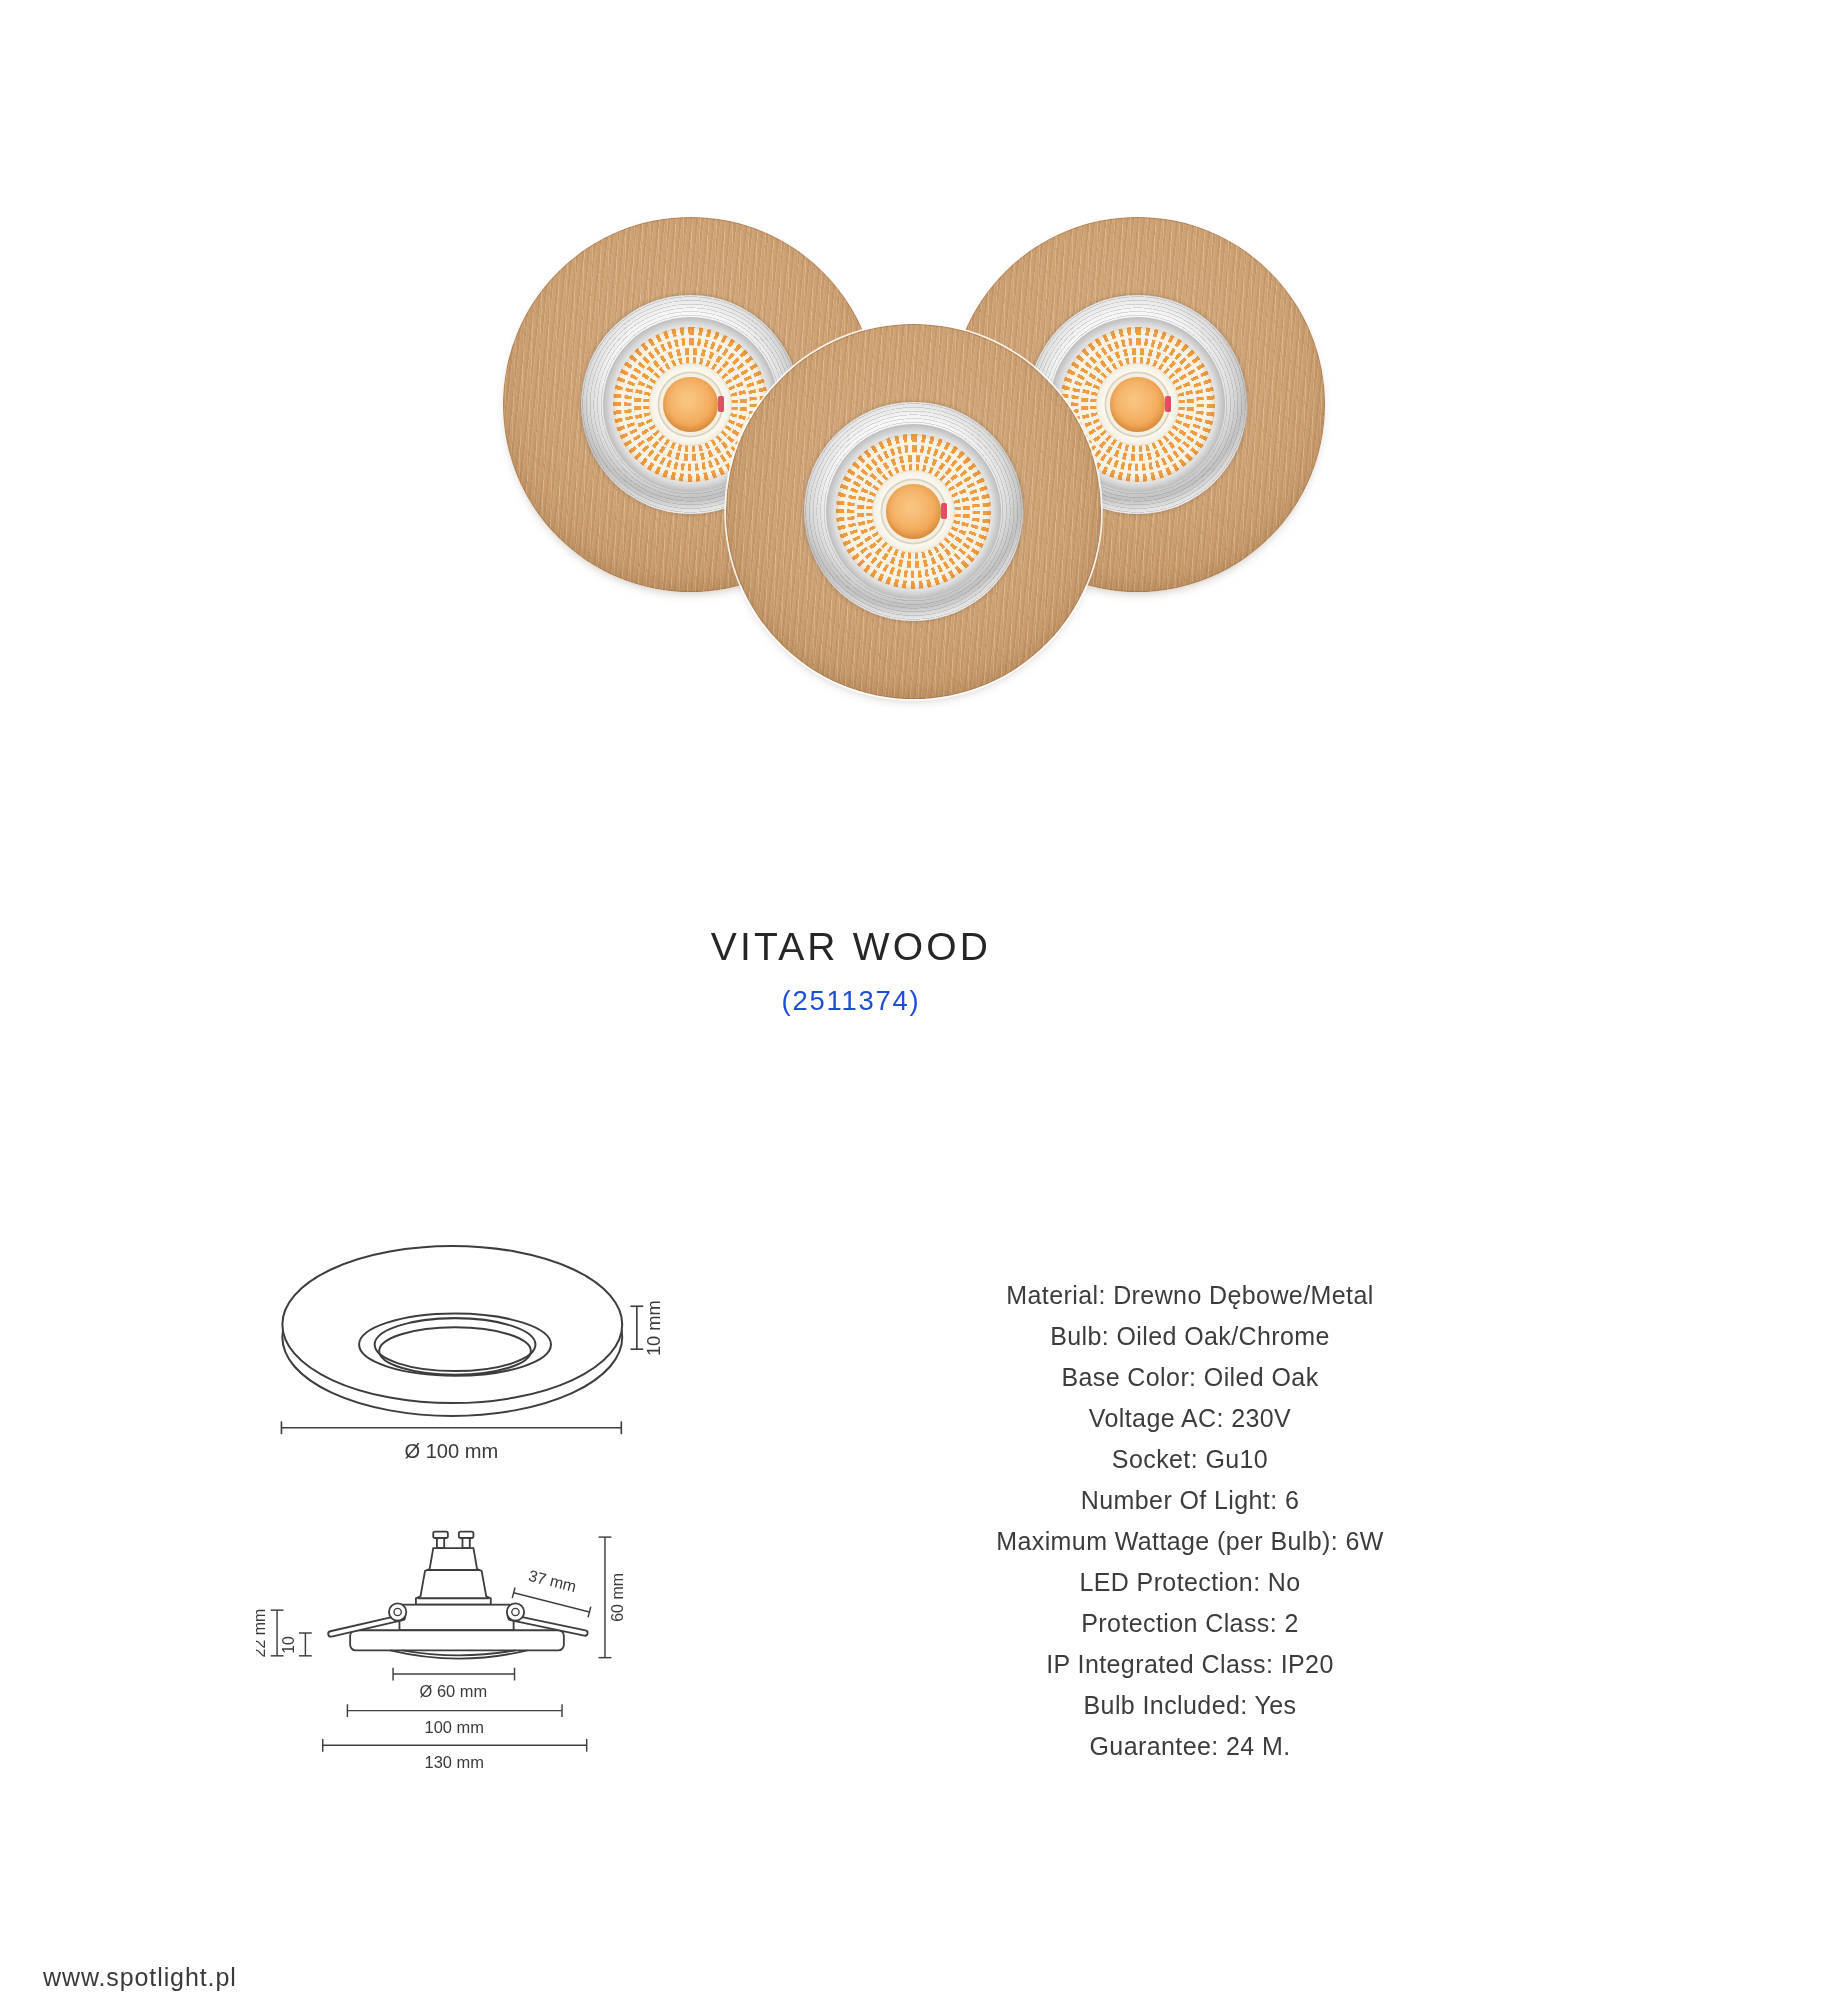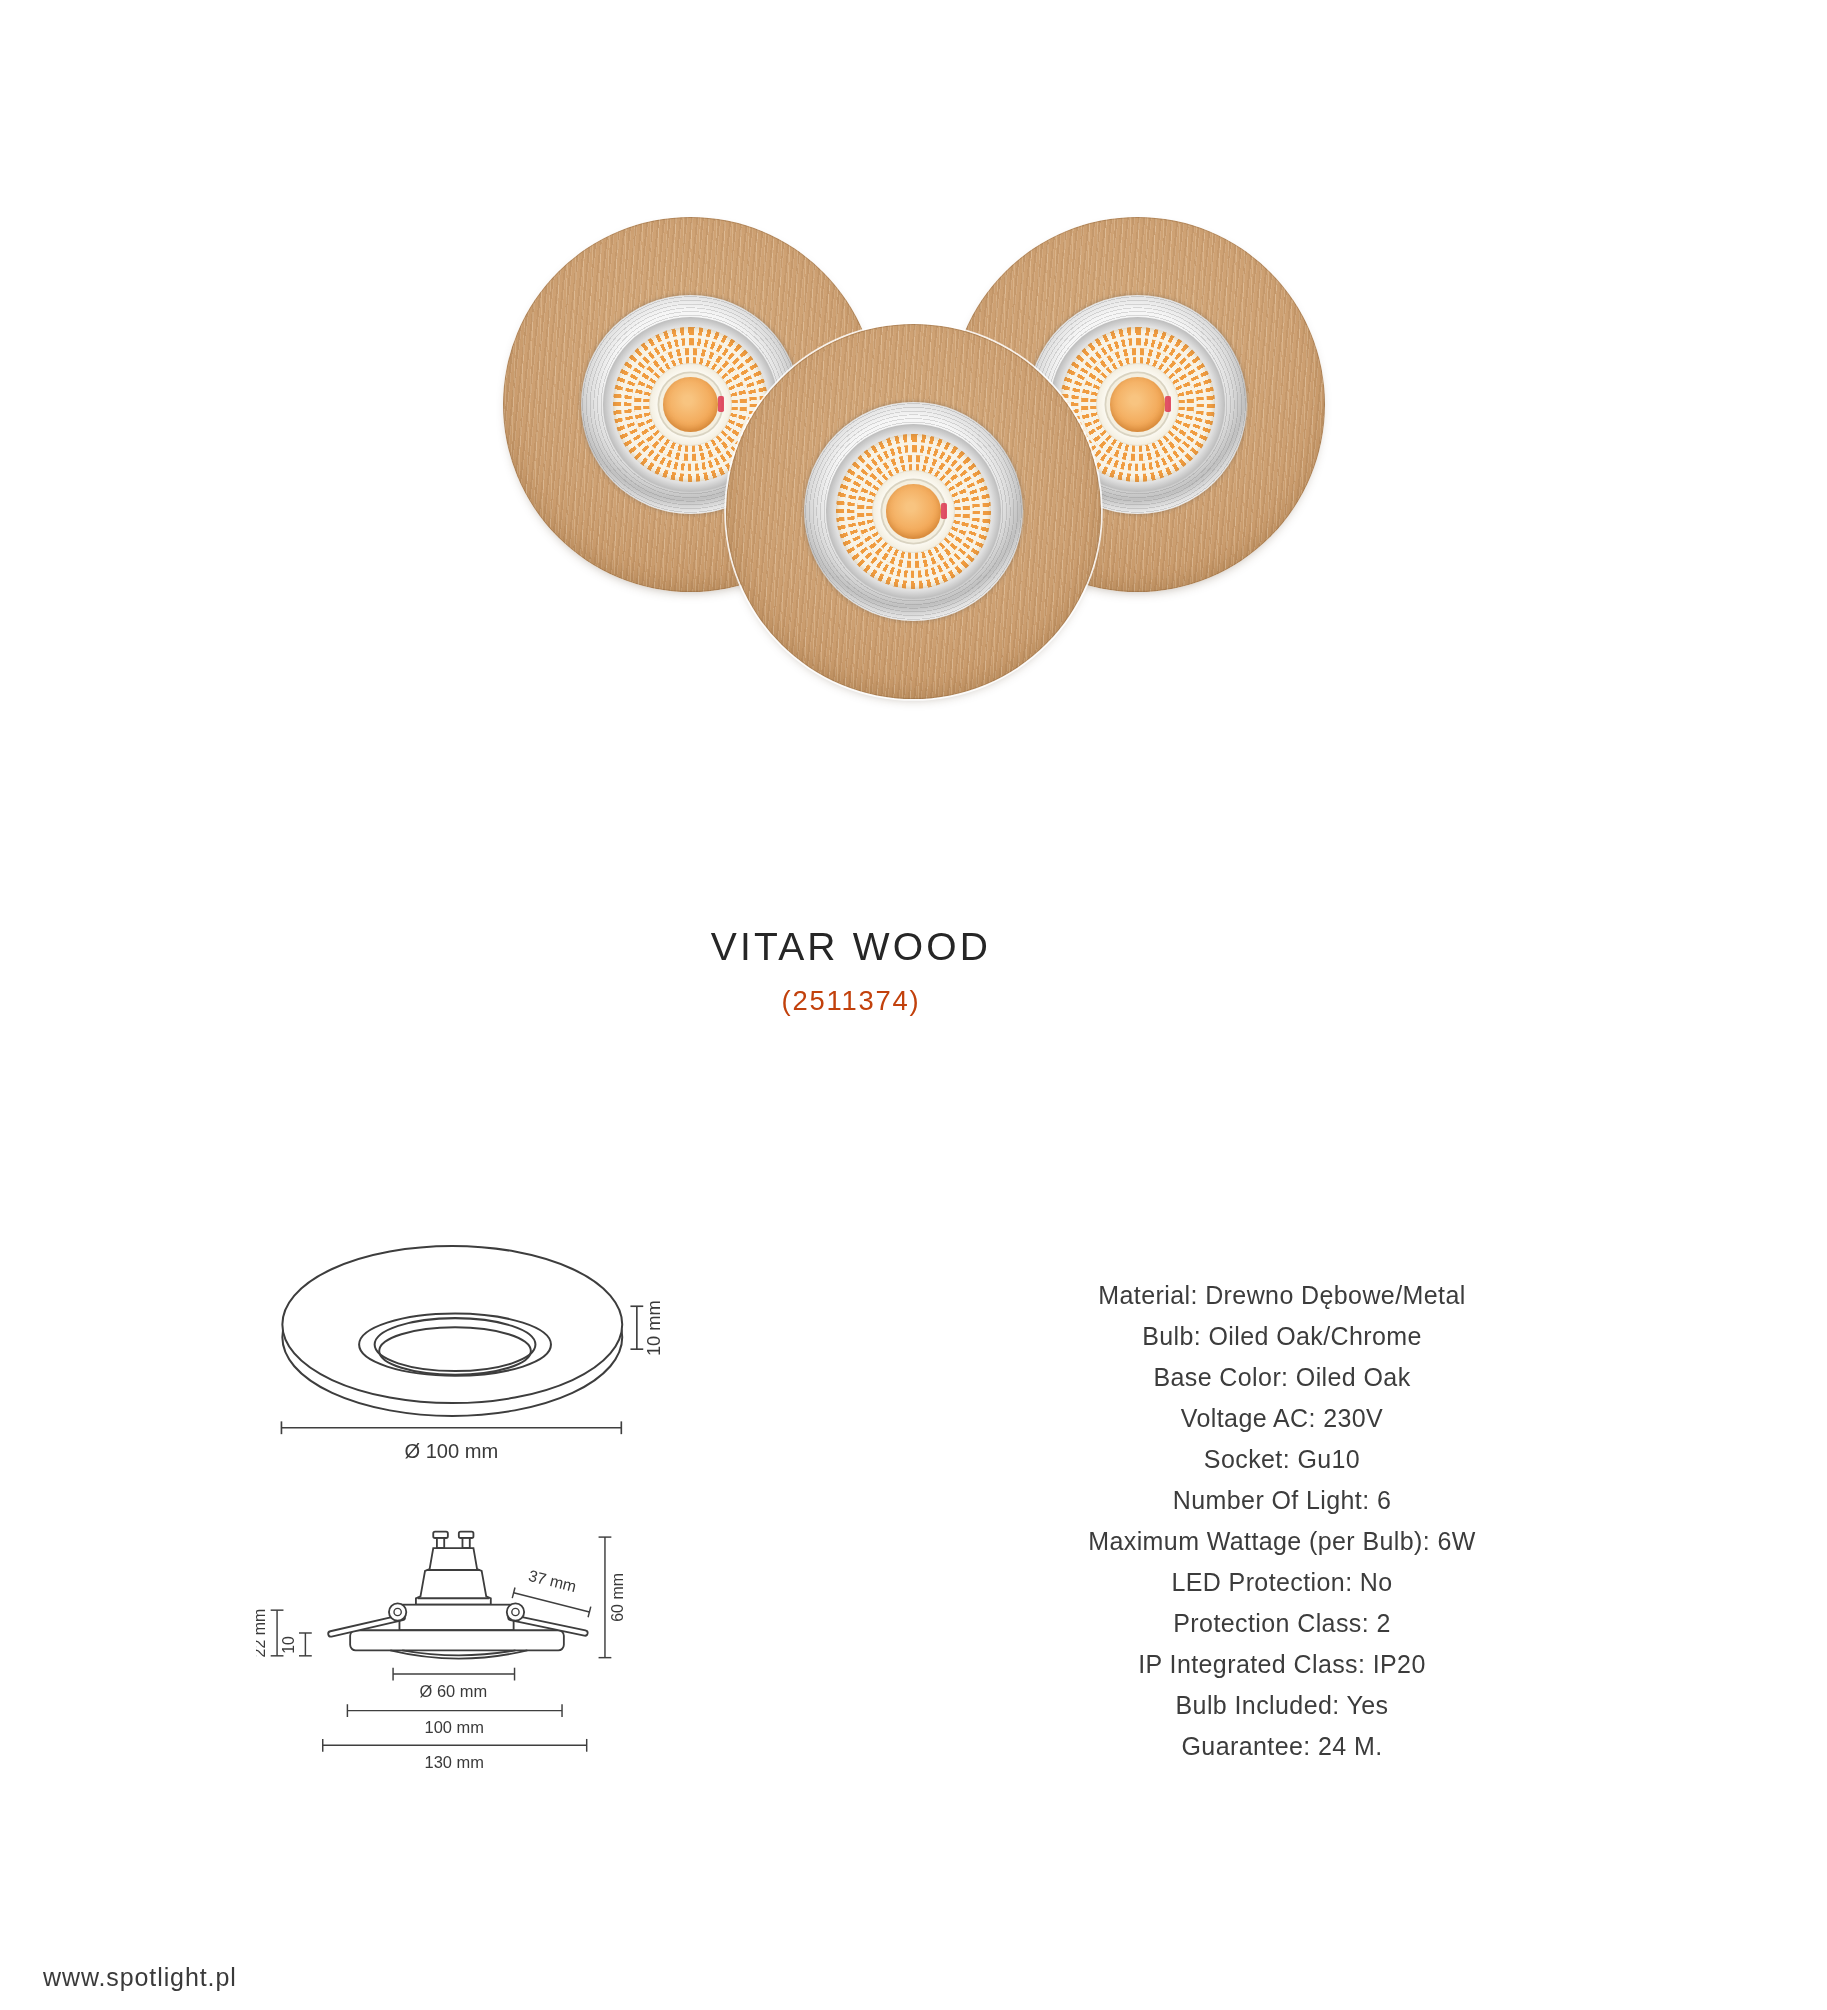--- a/index.html
+++ b/index.html
@@ -39,29 +39,29 @@
         border:1.8px solid #e9e3d3;box-sizing:border-box;}
   .white-ring > .dome{position:absolute;inset:13.7px;border-radius:50%;
         background:radial-gradient(circle at 45% 42%, #f8c480 10%, #f3ab5c 55%, #ea953e 85%, #e08a35 100%);
         box-shadow:0 0 0 3.7px #f4efe0, 0 0 0 5.5px #d9d3c1, inset 0 -2.7px 6.4px rgba(175,105,35,.45);}
   .led > .red-mark{position:absolute;left:calc(50% + 27.4px);top:calc(50% - 8.2px);
         width:6.4px;height:15.5px;border-radius:1.8px;background:#dd3550;opacity:.85;}
 
   
   .title-block{position:absolute;left:0;top:925px;width:1702px;text-align:center;}
   .product-title{font-size:39px;letter-spacing:3.2px;color:#262626;font-weight:400;}
-  .product-code{margin-top:15.5px;font-size:27.4px;letter-spacing:1.8px;color:#c2410c;}
+  .product-code{margin-top:15.5px;font-size:27.4px;letter-spacing:1.8px;color:#1d4ed8;}
 
   
   .drawing{position:absolute;}
   .drawing svg{display:block;}
   .dim-text{fill:#3a3a3a;font-family:"Liberation Sans",sans-serif;}
 
   
-  .specs{position:absolute;left:1008px;top:1275px;width:548px;text-align:center;}
+  .specs{position:absolute;left:916px;top:1275px;width:548px;text-align:center;}
   .spec-line{height:41px;line-height:41px;font-size:25px;color:#3c3c3c;letter-spacing:0.4px;white-space:nowrap;}
 
   
   .footer{position:absolute;left:0;top:1963px;width:1827px;text-align:left;
           font-size:25px;letter-spacing:0.9px;color:#3a3a3a;padding-left:43px;}
 </style>
 </head>
 <body>
 
 <div class="photo-area">

